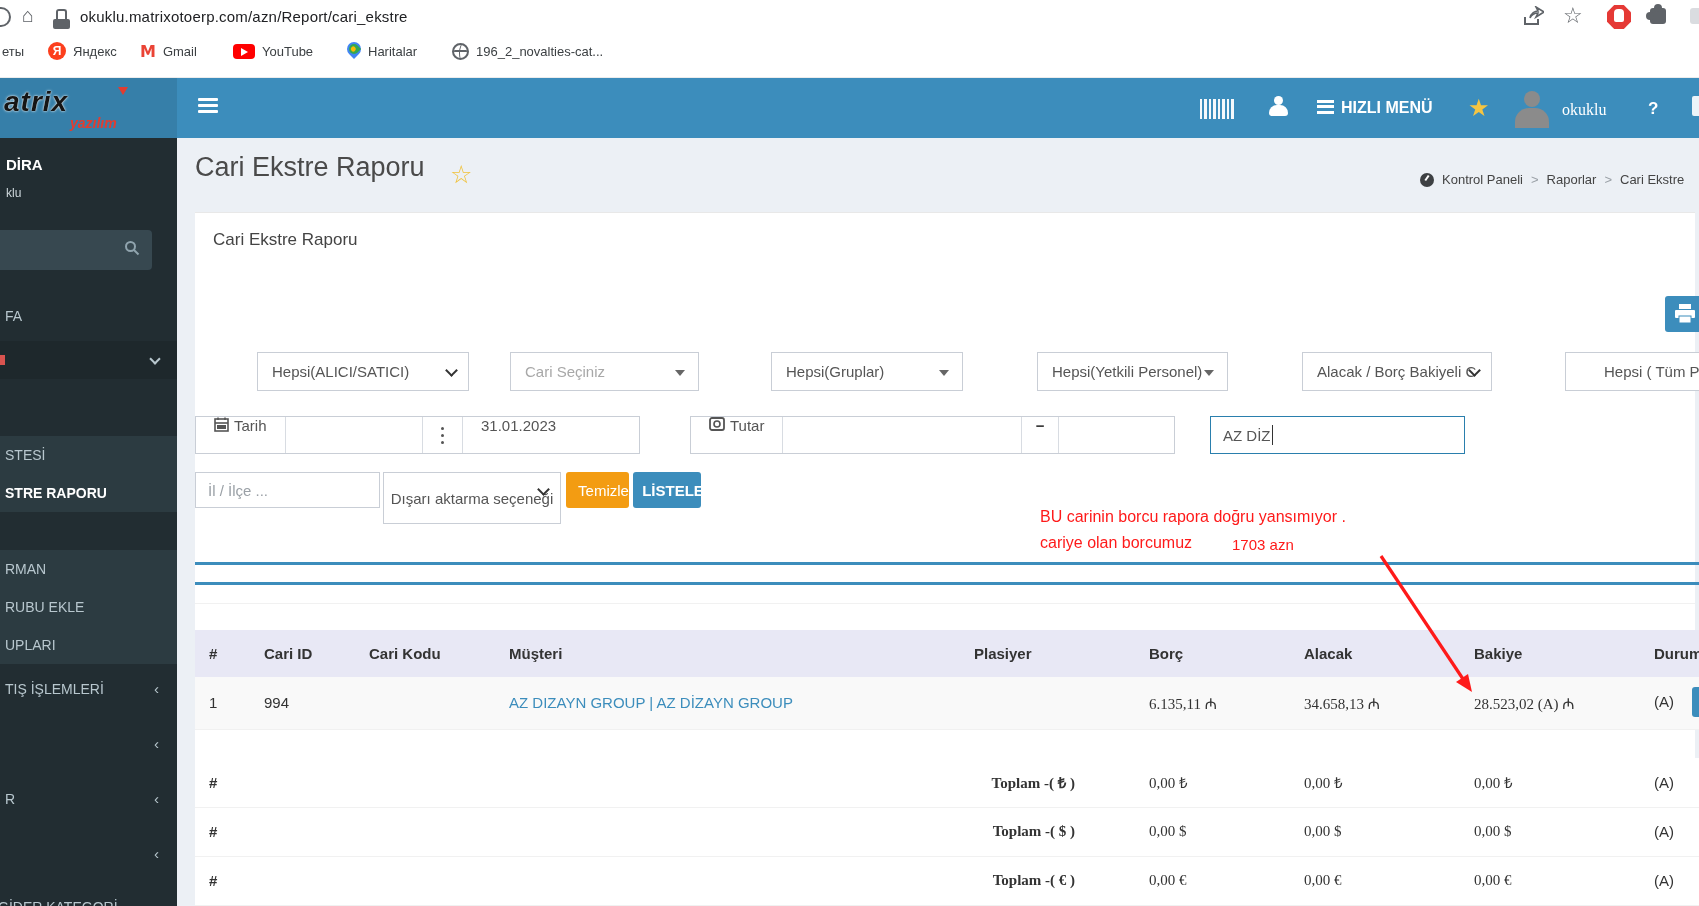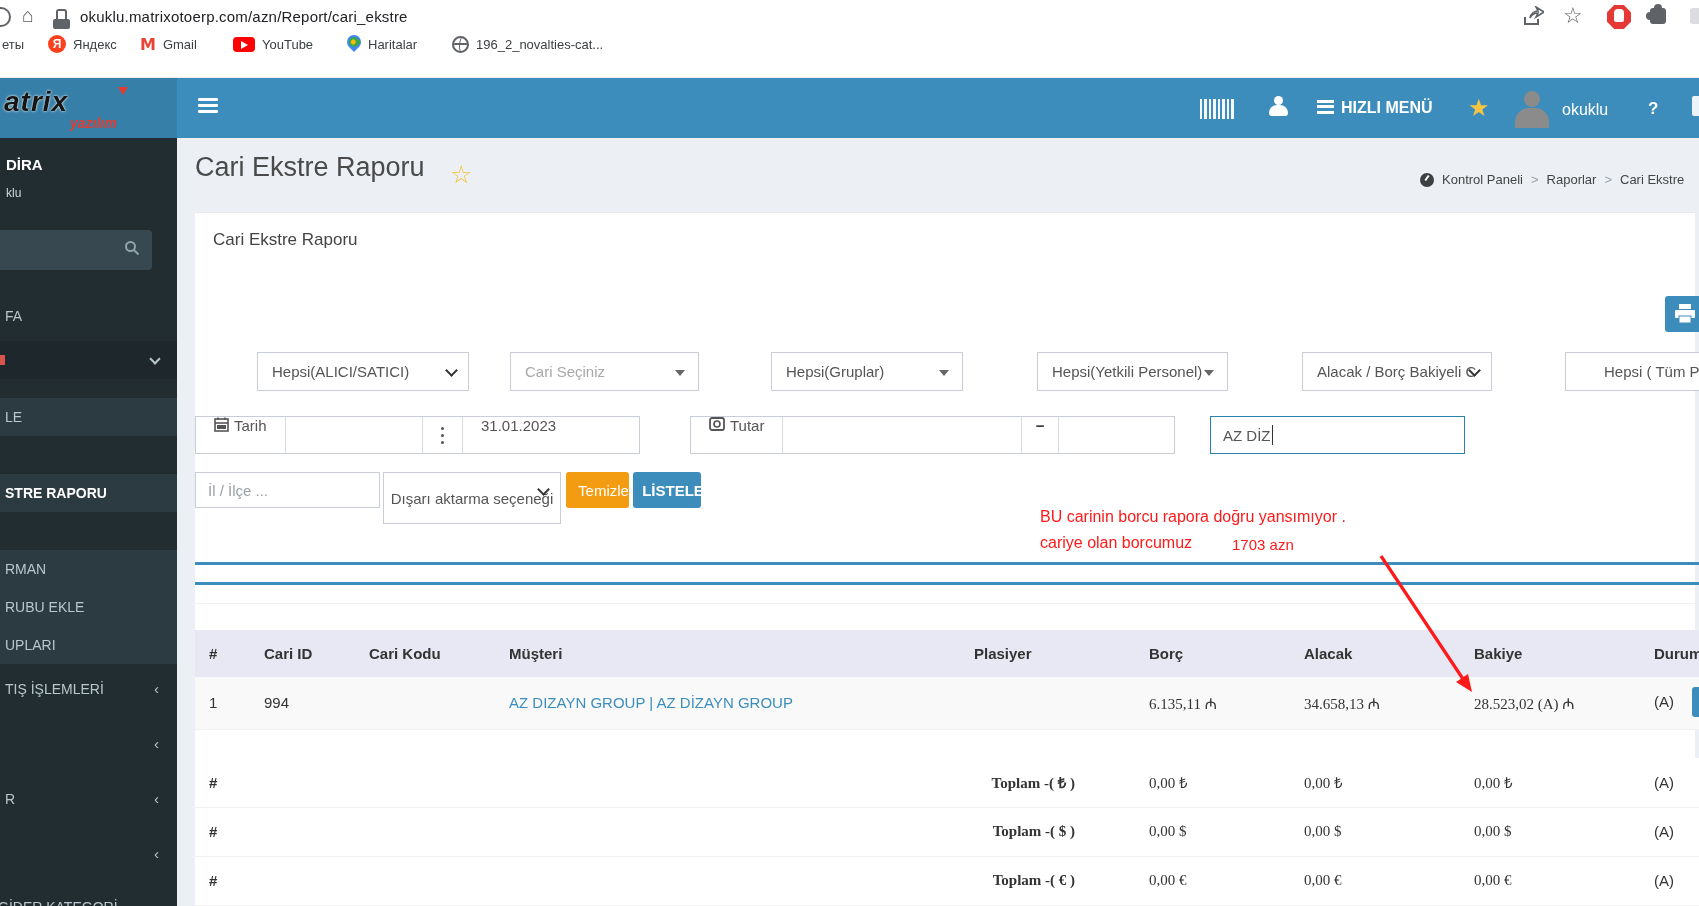--- a/index.html
+++ b/index.html
@@ -17,21 +17,21 @@
   .share-ico { left:1522px; top:6px; width:22px; height:22px; }
   .star-ico { left:1563px; top:3px; font-size:22px; color:#5f6368; }
   .adblock { left:1607px; top:5px; width:24px; height:24px; background:#e53935; clip-path:polygon(30% 0,70% 0,100% 30%,100% 70%,70% 100%,30% 100%,0 70%,0 30%); }
   .adblock span { position:absolute; left:7px; top:4px; width:10px; height:13px; background:#fff; border-radius:4px 4px 2px 2px; }
   .puzzle { left:1650px; top:8px; width:16px; height:16px; background:#5f6368; border-radius:3px; }
   .puzzle:before { content:""; position:absolute; left:4px; top:-4px; width:8px; height:8px; background:#5f6368; border-radius:50%; }
   .puzzle:after  { content:""; position:absolute; left:-4px; top:4px; width:8px; height:8px; background:#5f6368; border-radius:50%; }
   .chrome-frag { left:1690px; top:8px; width:12px; height:16px; background:#dadce0; border-radius:3px; }
 
   .bookmarks { left:0; top:34px; width:1699px; height:44px; background:#fff; border-bottom:1px solid #ececec; }
-  .bm { position:absolute; top:0; height:20px; font-size:13px; color:#3c4043; display:flex; align-items:center; gap:7px; }
+  .bm { position:absolute; top:7px; height:20px; font-size:13px; color:#3c4043; display:flex; align-items:center; gap:7px; }
   .yandex-ico { width:18px; height:18px; background:#fc3f1d; border-radius:50%; color:#fff; font-weight:bold; font-size:12px; text-align:center; line-height:18px; }
   .gmail-ico { color:#ea4335; font-weight:bold; font-size:16px; font-family:"DejaVu Sans",sans-serif; }
   .yt-ico { width:22px; height:15px; background:#ff0000; border-radius:4px; position:relative; }
   .yt-ico:after { content:""; position:absolute; left:8px; top:4px; border-left:7px solid #fff; border-top:4px solid transparent; border-bottom:4px solid transparent; }
   .maps-ico { width:14px; height:19px; position:relative; }
   .maps-pin { position:absolute; left:0; top:0; width:14px; height:14px; background:#4285f4; border-radius:50% 50% 50% 0; transform:rotate(-45deg); }
   .maps-pin:before { content:""; position:absolute; left:2px; top:2px; width:10px; height:10px; background:#34a853; border-radius:50% 50% 0 50%; }
   .maps-pin:after { content:""; position:absolute; left:4px; top:4px; width:5px; height:5px; background:#fbbc04; border-radius:50%; }
   .globe-ico { width:17px; height:17px; border:2px solid #5f6368; border-radius:50%; position:relative; overflow:hidden; }
   .globe-ico:before { content:""; position:absolute; left:5px; top:-2px; width:7px; height:18px; border:1.5px solid #5f6368; border-radius:50%; }
@@ -49,21 +49,21 @@
   .barcode { left:1200px; top:99px; width:34px; height:20px; background:repeating-linear-gradient(90deg,#fff 0 2px,transparent 2px 4px,#fff 4px 7px,transparent 7px 9px); opacity:.95; }
   .person-ico { left:1268px; top:96px; width:20px; height:20px; }
   .person-ico:before { content:""; position:absolute; left:6px; top:0; width:9px; height:9px; background:#fff; border-radius:50%; }
   .person-ico:after { content:""; position:absolute; left:1px; top:9px; width:19px; height:11px; background:#fff; border-radius:8px 8px 3px 3px; }
   .quickmenu { left:1317px; top:99px; display:flex; align-items:center; gap:7px; color:#fff; font-weight:bold; font-size:16px; }
   .qm-bars i { display:block; width:17px; height:3px; background:#fff; margin-bottom:2.5px; }
   .fav-star { left:1468px; top:94px; font-size:24px; color:#f5c542; }
   .avatar { left:1512px; top:88px; width:40px; height:40px; position:absolute; overflow:hidden; }
   .avatar:before { content:""; position:absolute; left:12px; top:3px; width:16px; height:16px; background:#8b8b8b; border-radius:50%; }
   .avatar:after { content:""; position:absolute; left:3px; top:20px; width:34px; height:20px; background:#8b8b8b; border-radius:14px 14px 0 0; }
-  .username { left:1562px; top:101px; font-size:16px; color:#fff; }
+  .username { left:1562px; top:101px; font-size:16px; color:#fff;font-family:Liberation Serif, serif; }
   .help-q { left:1648px; top:99px; font-size:17px; font-weight:bold; color:#fff; }
   .nav-frag { left:1692px; top:96px; width:10px; height:20px; background:#fff; opacity:.9; border-radius:2px 0 0 2px; }
 
   
   .sidebar { left:0; top:138px; width:177px; height:768px; background:#222d32; overflow:hidden; }
   .sb-user { position:absolute; left:6px; top:18px; color:#fff; font-weight:bold; font-size:15px; }
   .sb-user-sub { position:absolute; left:6px; top:48px; color:#cfd8dc; font-size:12px; }
   .sb-search { position:absolute; left:-14px; top:92px; width:166px; height:40px; background:#374850; border-radius:4px; }
   .sb-search svg { position:absolute; right:12px; top:10px; }
   .sb-item { position:absolute; left:0; width:177px; height:38px; color:#b8c7ce; font-size:14px; line-height:38px; padding-left:5px; white-space:nowrap; }
@@ -224,21 +224,21 @@
         <line x1="10" y1="10" x2="14.5" y2="14.5" stroke="#90a4ae" stroke-width="2"></line>
       </svg>
   </div>
 
   <div class="sb-item" style="top:159px"><span>FA</span></div>
   <div class="sb-item sb-active-parent" style="top:203px">
     <span class="red-frag"></span>
     <span></span>
     <span class="chev-down"></span>
   </div>
-  <div class="sb-item sb-sub" style="top:260px"><span>LE</span></div>
+  <div class="sb-item sb-sub" style="top:298px"><span>STESİ</span></div>
   <div class="sb-item sb-sub sb-white" style="top:336px"><span>STRE RAPORU</span></div>
   <div class="sb-item sb-sub" style="top:450px"><span>RUBU EKLE</span></div>
   <div class="sb-item sb-sub" style="top:412px"><span>RMAN</span></div>
   <div class="sb-item sb-sub" style="top:488px"><span>UPLARI</span></div>
 
   <div class="sb-item" style="top:532px">
     <span>TIŞ İŞLEMLERİ</span>
     <span class="chev-left">‹</span>
   </div>
   <div class="sb-item" style="top:587px">

